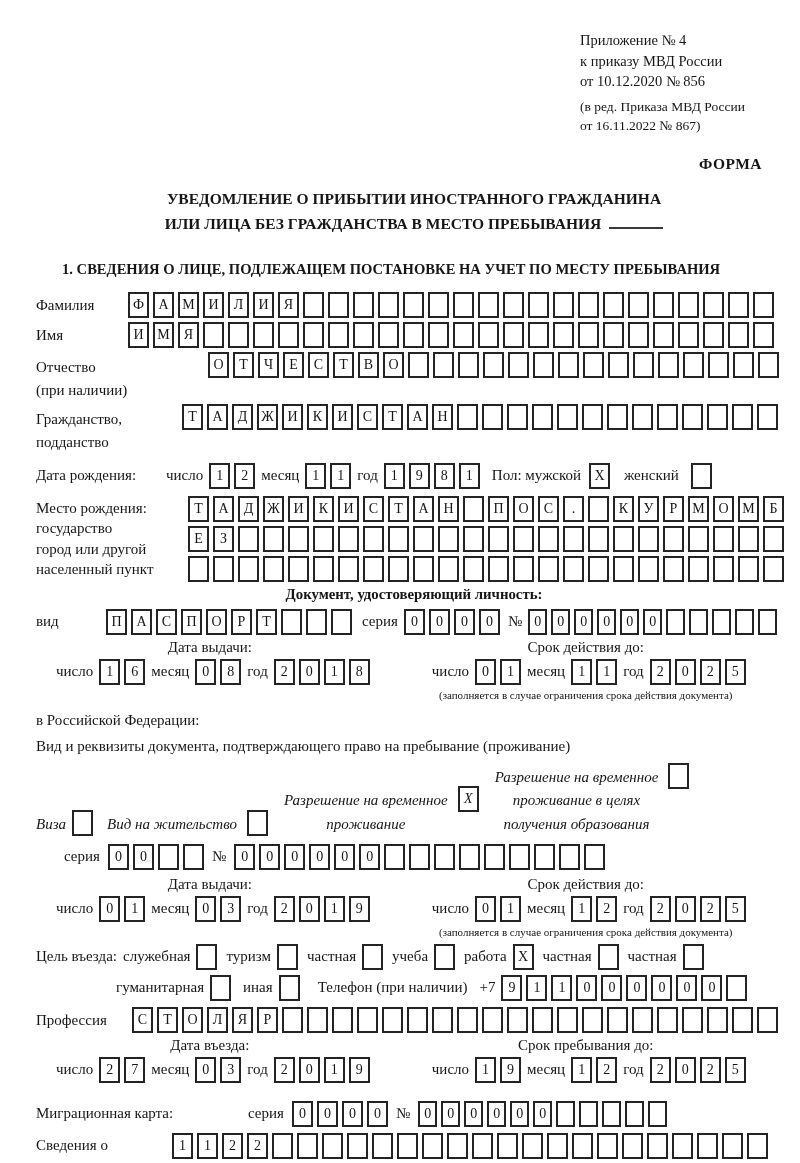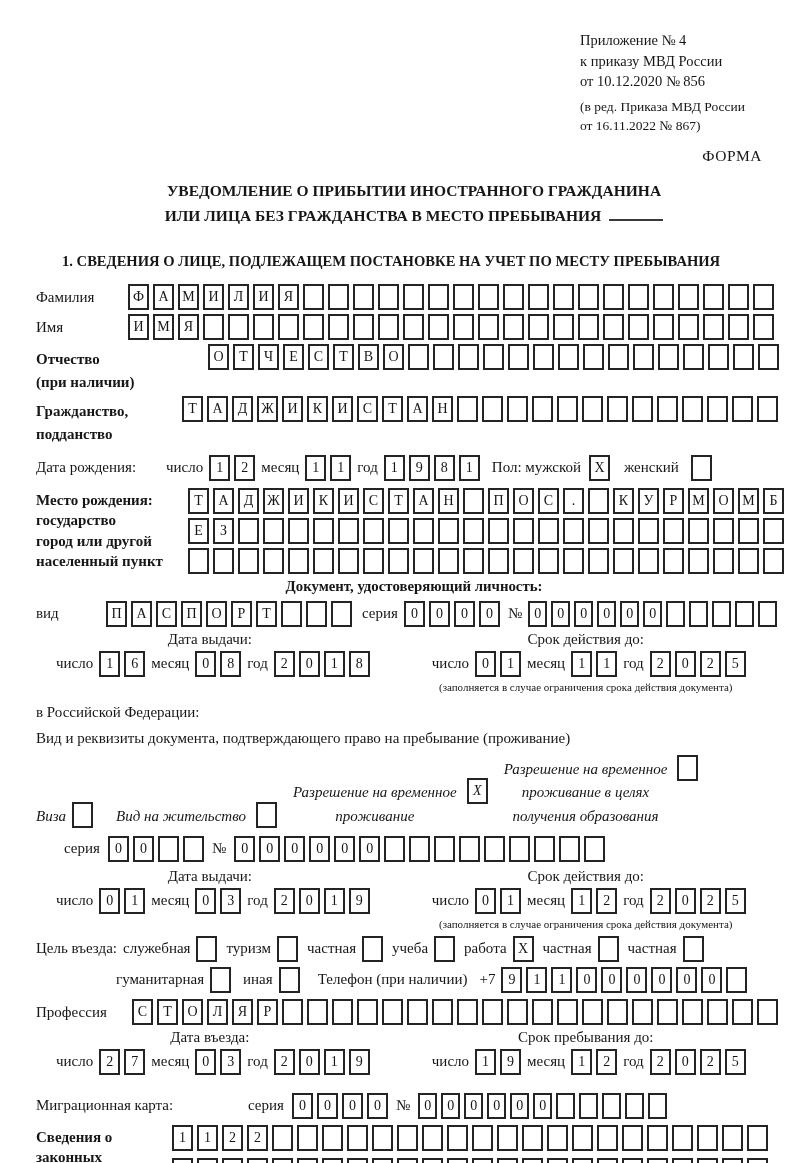--- a/index.html
+++ b/index.html
@@ -9,37 +9,37 @@
     background:#ffffff; color:#161616;
     font-family:"Liberation Serif", serif;
     font-size:15px;
   }
   .page { padding:30px 8px 0 36px; }
 
   
   .hdr { margin-left:544px; line-height:1.42; font-size:14.5px; }
   .hdr .sub { font-size:13.5px; }
   .hdr .gap { margin-top:5px; }
-  .forma { text-align:right; padding-right:30px; font-weight:normal; font-size:15.5px; margin-top:12px; letter-spacing:.5px; }
+  .forma { text-align:right; padding-right:30px; font-weight:bold; font-size:15.5px; margin-top:20px; letter-spacing:.5px; }
 
   .title { text-align:center; font-weight:bold; font-size:15.5px; line-height:1.6; margin-top:14px; }
   .blank { display:inline-block; width:54px; border-bottom:2px solid #3a3a3a; height:.95em; margin-left:8px; }
   .sec { font-weight:bold; font-size:14.6px; margin:24px 0 14px 26px; }
 
   
   .frow { display:flex; align-items:flex-start; margin-bottom:4px; }
   .flabel { flex:none; padding-top:5px; }
   .cells { display:flex; gap:4px; flex:none; }
   .cell {
     flex:none; width:21px; height:26px; border:2px solid #242424;
     display:flex; align-items:center; justify-content:center;
     font-size:14px; background:#fff;
   }
   .cells.tight .cell { width:19px; }
-  .lblcol { display:flex; flex-direction:column; flex:none;font-weight:bold; }
+  .lblcol { display:flex; flex-direction:column; flex:none; }
   .rowstack { display:flex; flex-direction:column; gap:4px; }
 
   .dl { margin:0 6px; flex:none; }
   .dgroup { display:flex; align-items:center; }
 
   .datepair { display:flex; margin:2px 0 2px; }
   .dp-col { display:flex; flex-direction:column; align-items:center; }
   .dp-title { margin-bottom:3px; }
   .dp-note { font-size:11px; white-space:nowrap; margin-top:4px; align-self:center; }
 
@@ -410,21 +410,21 @@
     <div>Вид и реквизиты документа, подтверждающего право на пребывание (проживание)</div>
   </div>
 
   <div class="opts">
     <div class="opt">
       <span class="opt-lines">
           <span>Виза</span>
         </span>
       <span class="cell" style="margin-left:6px"></span>
     </div>
-    <div class="opt" style="margin-left:23px">
+    <div class="opt" style="margin-left:14px">
       <span class="opt-lines">
           <span>Вид на жительство</span>
         </span>
       <span class="cell"></span>
     </div>
     <div class="opt" style="margin-left:16px">
       <span class="opt-lines">
         <span>Разрешение на временное</span>
         <span>проживание</span>
       </span>

